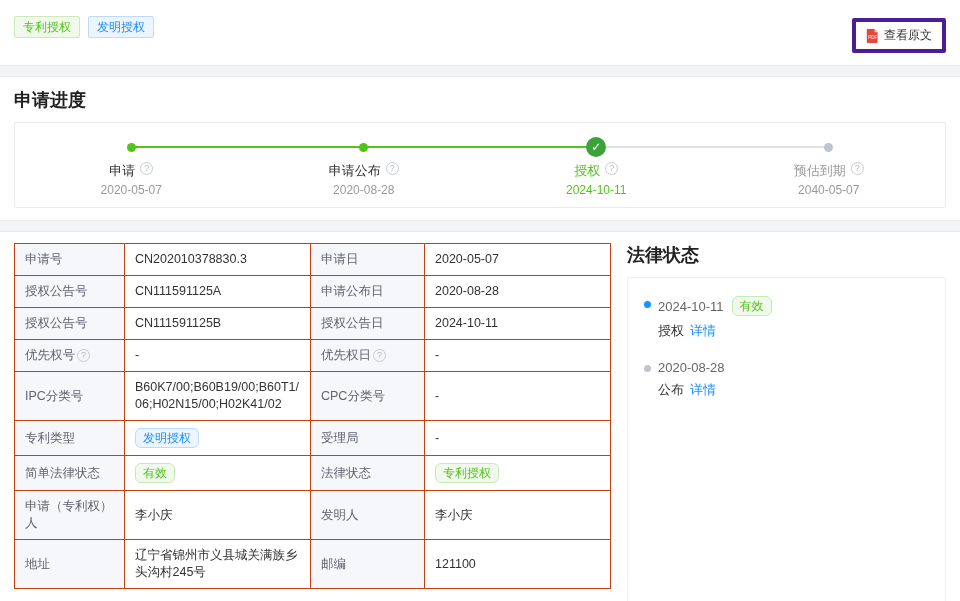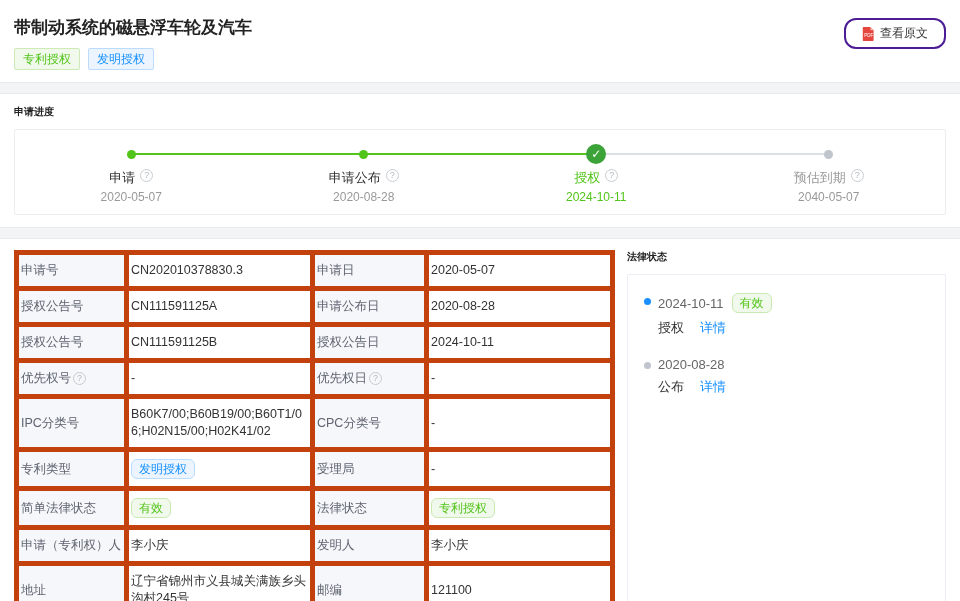--- a/index.html
+++ b/index.html
@@ -6,27 +6,27 @@
   html, body { width: 960px; background: #fff; font-family: "Liberation Sans", "DejaVu Sans", sans-serif; color: #333; }
   body { height: 601px; overflow: hidden; }
 
   
   .header-card { padding: 16px 14px 12px; display: flex; justify-content: space-between; align-items: flex-start; background: #fff; }
   .page-title { font-size: 17px; font-weight: bold; color: #222; margin-bottom: 9px; }
   .badges { display: flex; gap: 8px; }
   .badge { font-size: 12px; padding: 2px 8px; border-radius: 2px; line-height: 16px; }
   .badge-green { color: #52c41a; background: #f0f9eb; border: 1px solid #cdeab6; }
   .badge-blue  { color: #1890ff; background: #ecf5ff; border: 1px solid #bcdcff; }
-  .view-original { display: flex; align-items: center; gap: 5px; background: #fff; border: 2px solid #4c1d95; border-radius: 12px; padding: 5px 16px; font-size: 12px; color: #333; cursor: pointer; margin-top: 2px; font-family: inherit; }
+  .view-original { display: flex; align-items: center; gap: 5px; background: #fff; border: 4px solid #4c1d95; border-radius: 2px; padding: 5px 10px; font-size: 12px; color: #333; cursor: pointer; margin-top: 2px; font-family: inherit; }
 
   .strip { height: 12px; background: #f3f4f6; border-top: 1px solid #e9eaec; border-bottom: 1px solid #e9eaec; }
 
   
   .progress-card { padding: 11px 14px 12px; background: #fff; }
-  .section-title { font-size: 10px; font-weight: bold; color: #222; margin-bottom: 10px; }
+  .section-title { font-size: 18px; font-weight: bold; color: #222; margin-bottom: 10px; }
   .timeline-box { position: relative; border: 1px solid #ececec; border-radius: 2px; padding: 14px 0 10px; }
   .tl-line { position: absolute; height: 2px; top: 23px; z-index: 0; }
   .tl-line.green { left: 12.5%; width: 50%; background: #52c41a; }
   .tl-line.gray  { left: 62.5%; width: 25%; background: #dcdfe6; }
   .steps { display: flex; position: relative; z-index: 1; }
   .step { flex: 1; display: flex; flex-direction: column; align-items: center; }
   .dot-area { height: 20px; display: flex; align-items: center; justify-content: center; margin-bottom: 5px; }
   .dot { width: 9px; height: 9px; border-radius: 50%; }
   .dot.done { background: #52c41a; }
   .dot.future { background: #c0c4cc; }
@@ -38,51 +38,50 @@
   .step.current .step-label { color: #52c41a; }
   .step.current .step-date { color: #52c41a; }
   .step.future .step-label { color: #999; }
 
   .help { display: inline-flex; align-items: center; justify-content: center; width: 13px; height: 13px; border-radius: 50%; border: 1px solid #c8ccd2; color: #b4b8bf; font-size: 9px; line-height: 1; cursor: pointer; margin-left: 2px; flex: none; }
 
   
   .main-row { display: flex; padding: 11px 14px 16px; gap: 16px; background: #fff; }
   .basic-info { width: 597px; flex: none; }
   .info-table { width: 100%; border-collapse: collapse; table-layout: fixed; }
-  .info-table td { border: 5px solid #c2410c; padding: 7px 2px; font-size: 12.5px; line-height: 17px; vertical-align: middle; word-break: break-all; }
+  .info-table td { border: 1px solid #c2410c; padding: 7px 10px; font-size: 12.5px; line-height: 17px; vertical-align: middle; word-break: break-all; }
   td.lbl { background: #f5f7fa; color: #5f6470; width: 110px; }
   td.lbl2 { width: 114px; }
   td.val { color: #333; width: 186px; }
   .lbl-inner { display: inline-flex; align-items: center; }
 
   .tag { display: inline-block; font-size: 12px; line-height: 16px; padding: 1px 7px; border-radius: 6px; }
   .tag-green { color: #52c41a; background: #f0f9eb; border: 1px solid #c9e9b4; }
   .tag-blue { color: #1890ff; background: #ecf5ff; border: 1px solid #b9dcff; }
   .link { color: #1890ff; text-decoration: none; cursor: pointer; }
 
   
   .legal-status { flex: 1; }
   .legal-box { border: 1px solid #ebeef5; border-radius: 2px; padding: 18px 14px; height: 346px; }
   .legal-entry { position: relative; padding-left: 16px; margin-bottom: 20px; }
   .l-dot { position: absolute; left: 2px; top: 5px; width: 7px; height: 7px; border-radius: 50%; }
   .l-dot.active { background: #1890ff; }
   .l-dot.past { background: #c0c4cc; }
   .entry-line1 { display: flex; align-items: center; gap: 8px; margin-bottom: 6px; }
   .entry-date { font-size: 13px; color: #666; }
   .entry-line2 { font-size: 13px; color: #333; }
-  .entry-line2 .link { margin-left: 16px; text-align: right; }
+  .entry-line2 .link { margin-left: 6px; text-align: right; }
 
   .pdf-icon { display: inline-flex; }
 </style>
 </head>
 <body>
 
 <div class="header-card">
   <div>
-    <div class="page-title">带制动系统的磁悬浮车轮及汽车</div>
     <div class="badges">
       <span class="badge badge-green">专利授权</span>
       <span class="badge badge-blue">发明授权</span>
     </div>
   </div>
   <button class="view-original">
     <span class="pdf-icon">
       <svg width="13" height="14" viewBox="0 0 20 22">
           <path fill="#e5473e" d="M2 0h11l5 5v16a1 1 0 0 1-1 1H2a1 1 0 0 1-1-1V1a1 1 0 0 1 1-1z"></path>
           <path fill="#fff" d="M13 0l5 5h-5z" opacity="0.6"></path>

